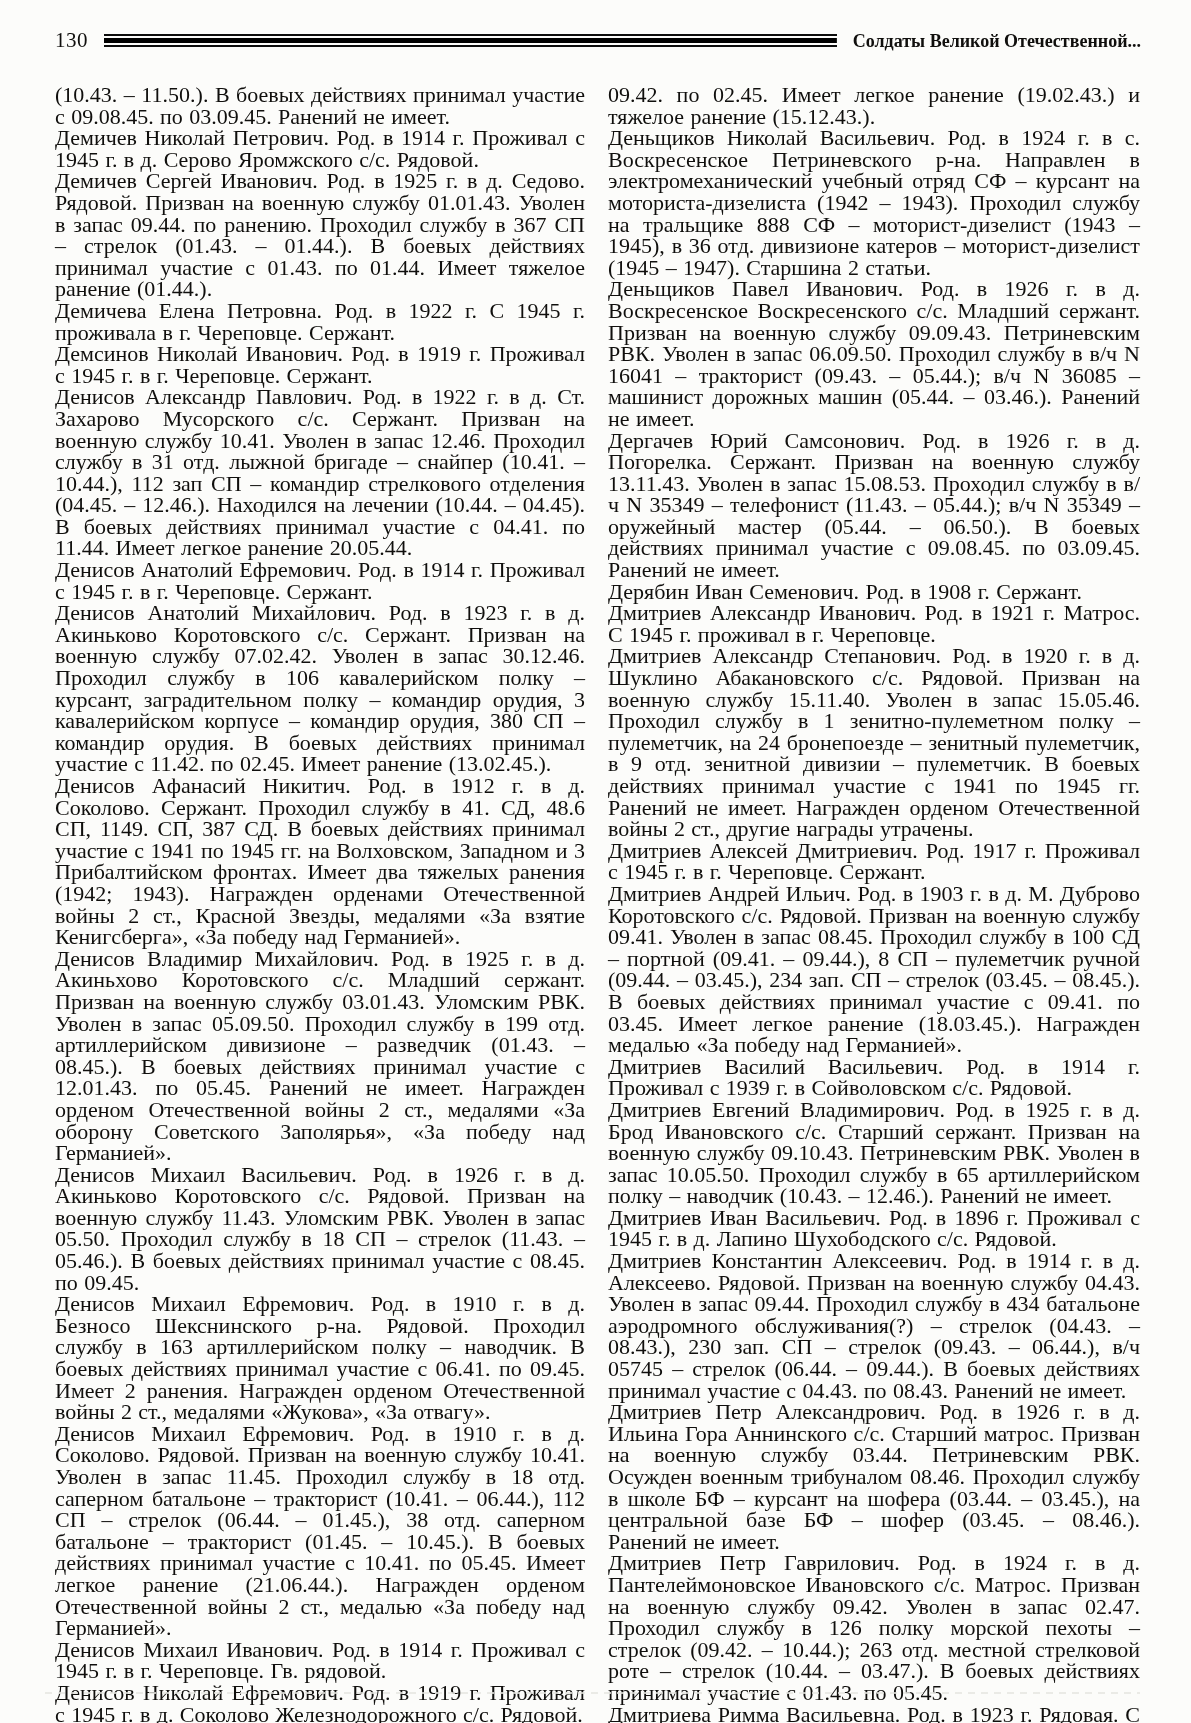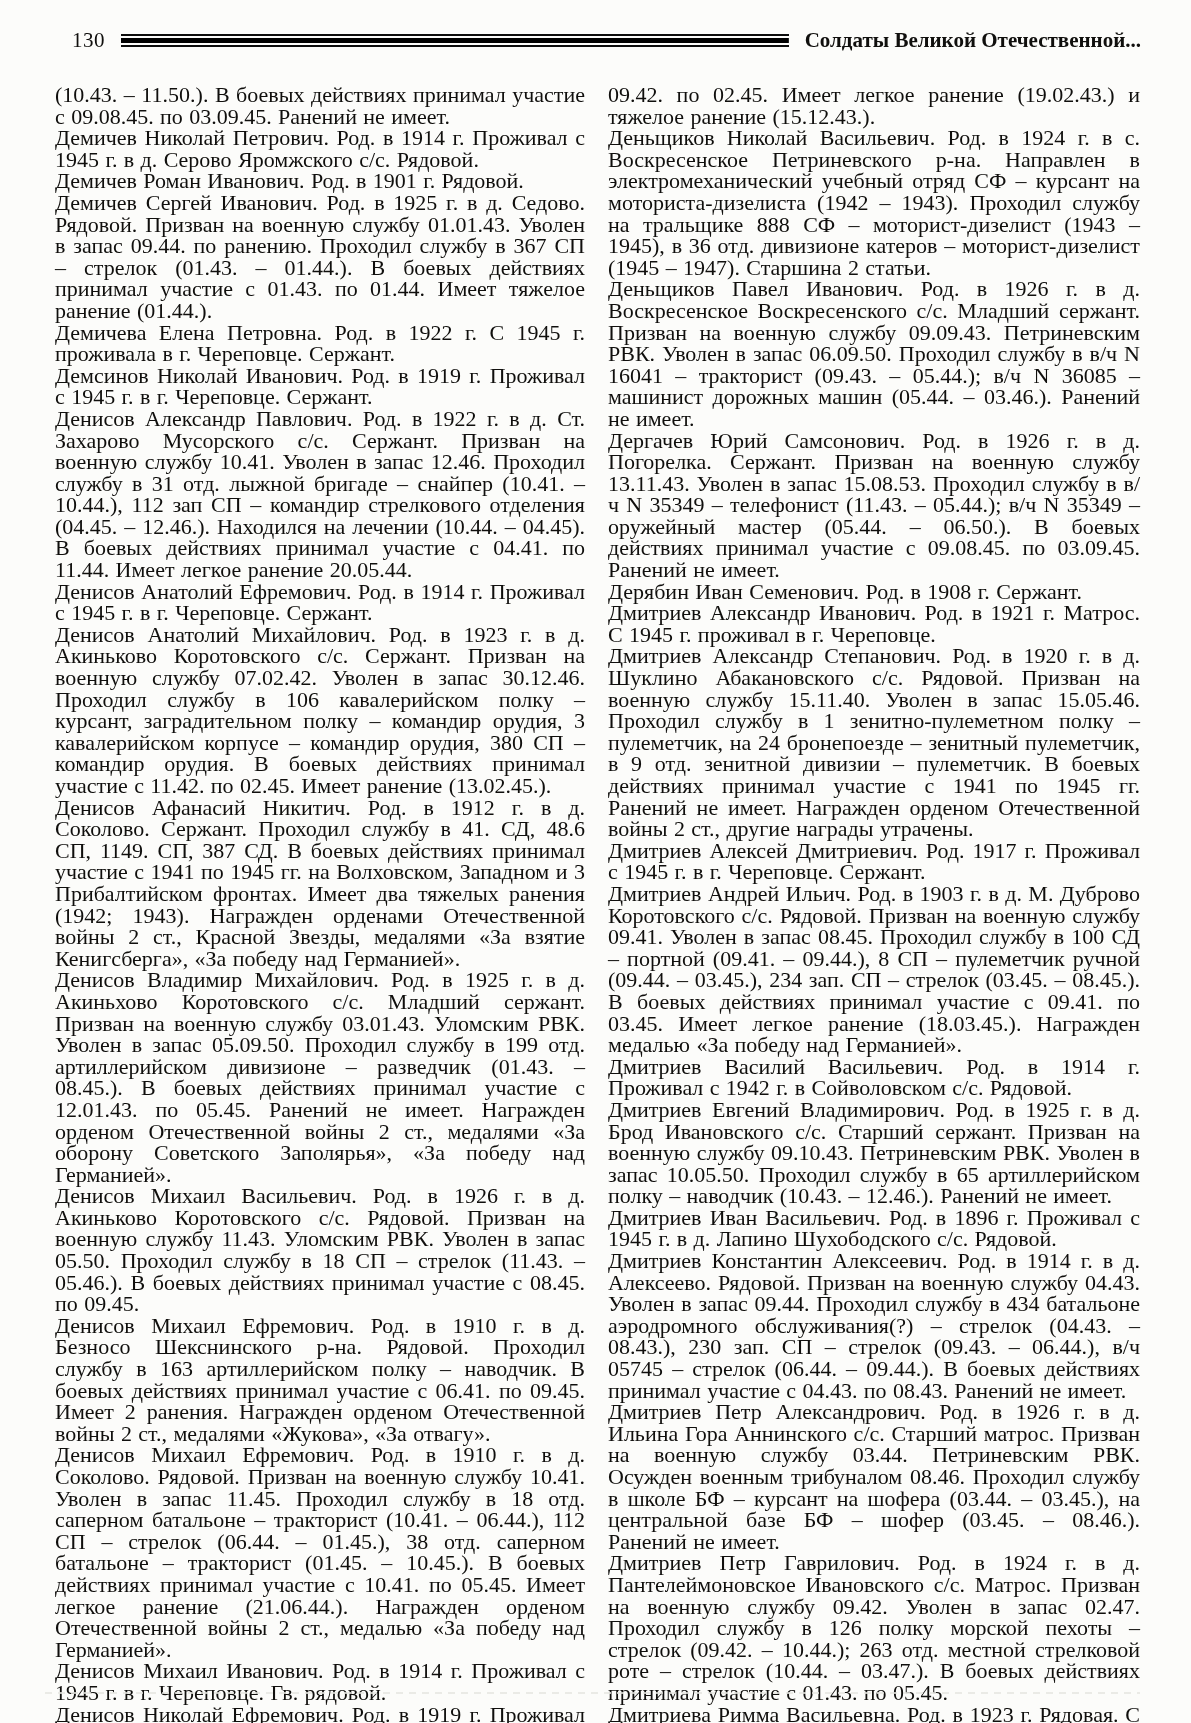--- a/index.html
+++ b/index.html
@@ -4,31 +4,31 @@
 <style>
   html,body{margin:0;padding:0;}
   body{
     width:1191px;height:1723px;
     background:#fbfbf8;
     font-family:"Liberation Serif","DejaVu Serif",serif;
     color:#100f0d;
   }
   .page{position:relative;width:1191px;height:1723px;overflow:hidden;background:#fcfcfa;}
   .header{
-    position:absolute;top:30px;left:72px;right:50px;
+    position:absolute;top:30px;left:55px;right:50px;
     display:flex;align-items:center;
   }
   .pagenum{font-size:21px;line-height:1;letter-spacing:0.5px;}
   .rule{
     flex:1;height:9px;margin:0 16px;
     border-top:2px solid #0c0c0c;
     border-bottom:2px solid #0c0c0c;
     background:linear-gradient(#000,#000) center / 100% 5px no-repeat;
   }
-  .title{font-size:21px;font-weight:bold;line-height:1;white-space:nowrap;}
+  .title{font-size:18px;font-weight:bold;line-height:1;white-space:nowrap;}
   .columns{
     position:absolute;top:84px;left:55px;
     display:flex;gap:23px;
   }
   .col{
     width:530px;
     font-size:22px;
     line-height:21.6px;
     text-align:justify;
     text-justify:inter-word;
@@ -50,21 +50,20 @@
   <div class="header">
     <span class="pagenum">130</span>
     <span class="rule"></span>
     <span class="title">Солдаты Великой Отечественной...</span>
   </div>
 
   <div class="columns">
     <div class="col left">
         <p class="entry">(10.43. – 11.50.). В боевых действиях принимал участие с 09.08.45. по 03.09.45. Ранений не имеет.</p>
         <p class="entry">Демичев Николай Петрович. Род. в 1914 г. Проживал с 1945 г. в д. Серово Яромжского с/с. Рядовой.</p>
-        <p class="entry">Демичев Роман Иванович. Род. в 1901 г. Рядовой.</p>
         <p class="entry">Демичев Сергей Иванович. Род. в 1925 г. в д. Седово. Рядовой. Призван на военную службу 01.01.43. Уволен в запас 09.44. по ранению. Проходил службу в 367 СП – стрелок (01.43. – 01.44.). В боевых действиях принимал участие с 01.43. по 01.44. Имеет тяжелое ранение (01.44.).</p>
         <p class="entry">Демичева Елена Петровна. Род. в 1922 г. С 1945 г. проживала в г. Череповце. Сержант.</p>
         <p class="entry">Демсинов Николай Иванович. Род. в 1919 г. Проживал с 1945 г. в г. Череповце. Сержант.</p>
         <p class="entry">Денисов Александр Павлович. Род. в 1922 г. в д. Ст. Захарово Мусорского с/с. Сержант. Призван на военную службу 10.41. Уволен в запас 12.46. Проходил службу в 31 отд. лыжной бригаде – снайпер (10.41. – 10.44.), 112 зап СП – командир стрелкового отделения (04.45. – 12.46.). Находился на лечении (10.44. – 04.45). В боевых действиях принимал участие с 04.41. по 11.44. Имеет легкое ранение 20.05.44.</p>
         <p class="entry">Денисов Анатолий Ефремович. Род. в 1914 г. Проживал с 1945 г. в г. Череповце. Сержант.</p>
         <p class="entry">Денисов Анатолий Михайлович. Род. в 1923 г. в д. Акиньково Коротовского с/с. Сержант. Призван на военную службу 07.02.42. Уволен в запас 30.12.46. Проходил службу в 106 кавалерийском полку – курсант, заградительном полку – командир орудия, 3 кавалерийском корпусе – командир орудия, 380 СП – командир орудия. В боевых действиях принимал участие с 11.42. по 02.45. Имеет ранение (13.02.45.).</p>
         <p class="entry">Денисов Афанасий Никитич. Род. в 1912 г. в д. Соколово. Сержант. Проходил службу в 41. СД, 48.6 СП, 1149. СП, 387 СД. В боевых действиях принимал участие с 1941 по 1945 гг. на Волховском, Западном и 3 Прибалтийском фронтах. Имеет два тяжелых ранения (1942; 1943). Награжден орденами Отечественной войны 2 ст., Красной Звезды, медалями «За взятие Кенигсберга», «За победу над Германией».</p>
         <p class="entry">Денисов Владимир Михайлович. Род. в 1925 г. в д. Акиньхово Коротовского с/с. Младший сержант. Призван на военную службу 03.01.43. Уломским РВК. Уволен в запас 05.09.50. Проходил службу в 199 отд. артиллерийском дивизионе – разведчик (01.43. – 08.45.). В боевых действиях принимал участие с 12.01.43. по 05.45. Ранений не имеет. Награжден орденом Отечественной войны 2 ст., медалями «За оборону Советского Заполярья», «За победу над Германией».</p>
         <p class="entry">Денисов Михаил Васильевич. Род. в 1926 г. в д. Акиньково Коротовского с/с. Рядовой. Призван на военную службу 11.43. Уломским РВК. Уволен в запас 05.50. Проходил службу в 18 СП – стрелок (11.43. – 05.46.). В боевых действиях принимал участие с 08.45. по 09.45.</p>
         <p class="entry">Денисов Михаил Ефремович. Род. в 1910 г. в д. Безносо Шекснинского р-на. Рядовой. Проходил службу в 163 артиллерийском полку – наводчик. В боевых действиях принимал участие с 06.41. по 09.45. Имеет 2 ранения. Награжден орденом Отечественной войны 2 ст., медалями «Жукова», «За отвагу».</p>
@@ -75,21 +74,21 @@
     <div class="col right">
         <p class="entry">09.42. по 02.45. Имеет легкое ранение (19.02.43.) и тяжелое ранение (15.12.43.).</p>
         <p class="entry">Деньщиков Николай Васильевич. Род. в 1924 г. в с. Воскресенское Петриневского р-на. Направлен в электромеханический учебный отряд СФ – курсант на моториста-дизелиста (1942 – 1943). Проходил службу на тральщике 888 СФ – моторист-дизелист (1943 – 1945), в 36 отд. дивизионе катеров – моторист-дизелист (1945 – 1947). Старшина 2 статьи.</p>
         <p class="entry">Деньщиков Павел Иванович. Род. в 1926 г. в д. Воскресенское Воскресенского с/с. Младший сержант. Призван на военную службу 09.09.43. Петриневским РВК. Уволен в запас 06.09.50. Проходил службу в в/ч N 16041 – тракторист (09.43. – 05.44.); в/ч N 36085 – машинист дорожных машин (05.44. – 03.46.). Ранений не имеет.</p>
         <p class="entry">Дергачев Юрий Самсонович. Род. в 1926 г. в д. Погорелка. Сержант. Призван на военную службу 13.11.43. Уволен в запас 15.08.53. Проходил службу в в/ч N 35349 – телефонист (11.43. – 05.44.); в/ч N 35349 – оружейный мастер (05.44. – 06.50.). В боевых действиях принимал участие с 09.08.45. по 03.09.45. Ранений не имеет.</p>
         <p class="entry">Дерябин Иван Семенович. Род. в 1908 г. Сержант.</p>
         <p class="entry">Дмитриев Александр Иванович. Род. в 1921 г. Матрос. С 1945 г. проживал в г. Череповце.</p>
         <p class="entry">Дмитриев Александр Степанович. Род. в 1920 г. в д. Шуклино Абакановского с/с. Рядовой. Призван на военную службу 15.11.40. Уволен в запас 15.05.46. Проходил службу в 1 зенитно-пулеметном полку – пулеметчик, на 24 бронепоезде – зенитный пулеметчик, в 9 отд. зенитной дивизии – пулеметчик. В боевых действиях принимал участие с 1941 по 1945 гг. Ранений не имеет. Награжден орденом Отечественной войны 2 ст., другие награды утрачены.</p>
         <p class="entry">Дмитриев Алексей Дмитриевич. Род. 1917 г. Проживал с 1945 г. в г. Череповце. Сержант.</p>
         <p class="entry">Дмитриев Андрей Ильич. Род. в 1903 г. в д. М. Дуброво Коротовского с/с. Рядовой. Призван на военную службу 09.41. Уволен в запас 08.45. Проходил службу в 100 СД – портной (09.41. – 09.44.), 8 СП – пулеметчик ручной (09.44. – 03.45.), 234 зап. СП – стрелок (03.45. – 08.45.). В боевых действиях принимал участие с 09.41. по 03.45. Имеет легкое ранение (18.03.45.). Награжден медалью «За победу над Германией».</p>
-        <p class="entry">Дмитриев Василий Васильевич. Род. в 1914 г. Проживал с 1942 г. в Сойволовском с/с. Рядовой.</p>
+        <p class="entry">Дмитриев Василий Васильевич. Род. в 1914 г. Проживал с 1939 г. в Сойволовском с/с. Рядовой.</p>
         <p class="entry">Дмитриев Евгений Владимирович. Род. в 1925 г. в д. Брод Ивановского с/с. Старший сержант. Призван на военную службу 09.10.43. Петриневским РВК. Уволен в запас 10.05.50. Проходил службу в 65 артиллерийском полку – наводчик (10.43. – 12.46.). Ранений не имеет.</p>
         <p class="entry">Дмитриев Иван Васильевич. Род. в 1896 г. Проживал с 1945 г. в д. Лапино Шухободского с/с. Рядовой.</p>
         <p class="entry">Дмитриев Константин Алексеевич. Род. в 1914 г. в д. Алексеево. Рядовой. Призван на военную службу 04.43. Уволен в запас 09.44. Проходил службу в 434 батальоне аэродромного обслуживания(?) – стрелок (04.43. – 08.43.), 230 зап. СП – стрелок (09.43. – 06.44.), в/ч 05745 – стрелок (06.44. – 09.44.). В боевых действиях принимал участие с 04.43. по 08.43. Ранений не имеет.</p>
         <p class="entry">Дмитриев Петр Александрович. Род. в 1926 г. в д. Ильина Гора Аннинского с/с. Старший матрос. Призван на военную службу 03.44. Петриневским РВК. Осужден военным трибуналом 08.46. Проходил службу в школе БФ – курсант на шофера (03.44. – 03.45.), на центральной базе БФ – шофер (03.45. – 08.46.). Ранений не имеет.</p>
         <p class="entry">Дмитриев Петр Гаврилович. Род. в 1924 г. в д. Пантелеймоновское Ивановского с/с. Матрос. Призван на военную службу 09.42. Уволен в запас 02.47. Проходил службу в 126 полку морской пехоты – стрелок (09.42. – 10.44.); 263 отд. местной стрелковой роте – стрелок (10.44. – 03.47.). В боевых действиях принимал участие с 01.43. по 05.45.</p>
         <p class="entry">Дмитриева Римма Васильевна. Род. в 1923 г. Рядовая. С 1945 г. проживала в Череповецком районе.</p>
       </div>
   </div>
 
   <div class="scan-artifact"></div>

